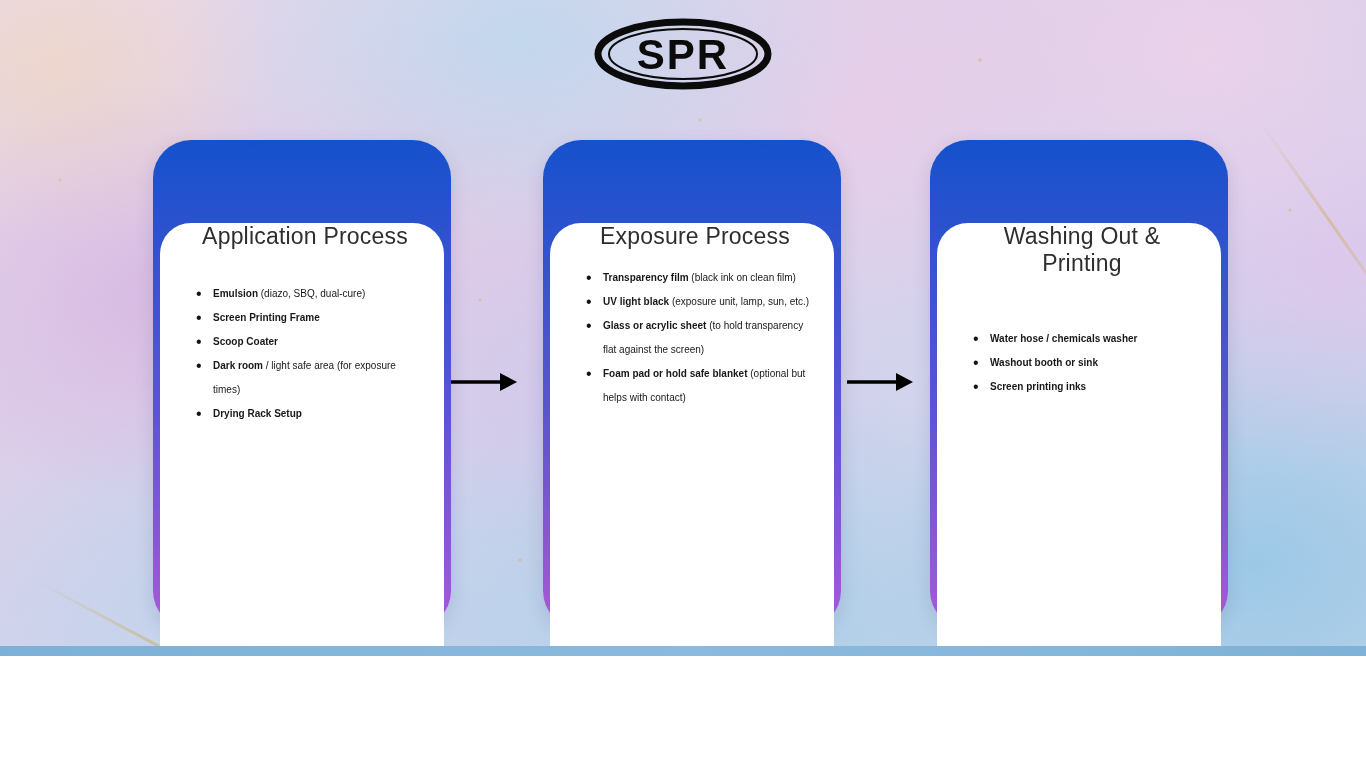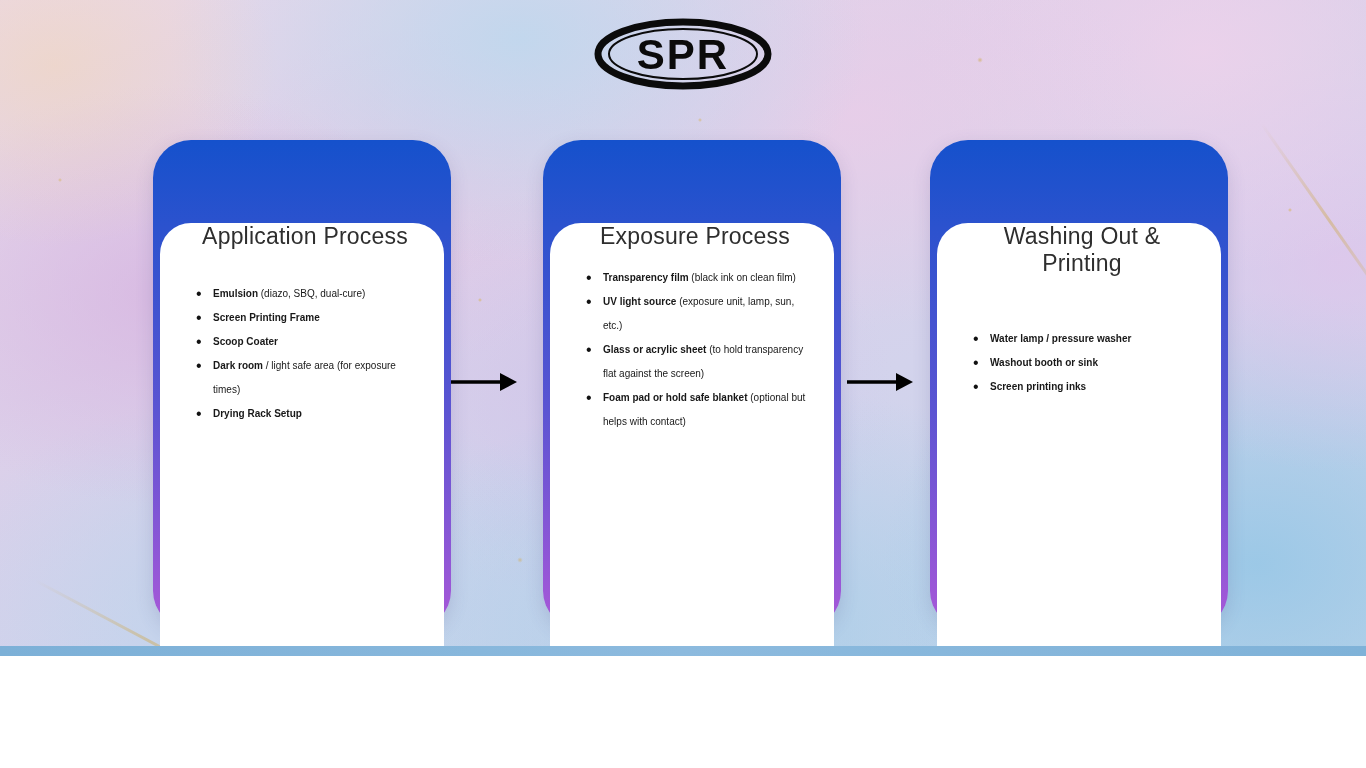--- a/index.html
+++ b/index.html
@@ -139,39 +139,39 @@
       <line x1="2" y1="14" x2="53" y2="14" stroke="#000" stroke-width="3.6"></line>
       <polygon points="51,5 68,14 51,23" fill="#000"></polygon>
     </svg>
   </div>
 
   <div class="card card-2">
     <div class="card-inner">
       <h2 class="card-title">Exposure Process</h2>
       <ul class="card-list">
           <li><strong>Transparency film</strong> (black ink on clean film)</li>
-          <li><strong>UV light source</strong> (exposure unit, lamp, sun, etc.)</li>
+          <li><strong>UV light black</strong> (exposure unit, lamp, sun, etc.)</li>
           <li><strong>Glass or acrylic sheet</strong> (to hold transparency flat against the screen)</li>
           <li><strong>Foam pad or hold safe blanket</strong> (optional but helps with contact)</li>
         </ul>
     </div>
   </div>
 
   <div class="arrow arrow-2">
     <svg width="70" height="28" viewBox="0 0 70 28">
       <line x1="2" y1="14" x2="53" y2="14" stroke="#000" stroke-width="3.6"></line>
       <polygon points="51,5 68,14 51,23" fill="#000"></polygon>
     </svg>
   </div>
 
   <div class="card card-3">
     <div class="card-inner">
       <h2 class="card-title">Washing Out &amp; Printing</h2>
       <ul class="card-list">
-          <li><strong>Water lamp / pressure washer</strong></li>
+          <li><strong>Water hose / chemicals washer</strong></li>
           <li><strong>Washout booth or sink</strong></li>
           <li><strong>Screen printing inks</strong></li>
         </ul>
     </div>
   </div>
 
   <div class="bottom-strip"></div>
 </div>
 
 </body></html>

